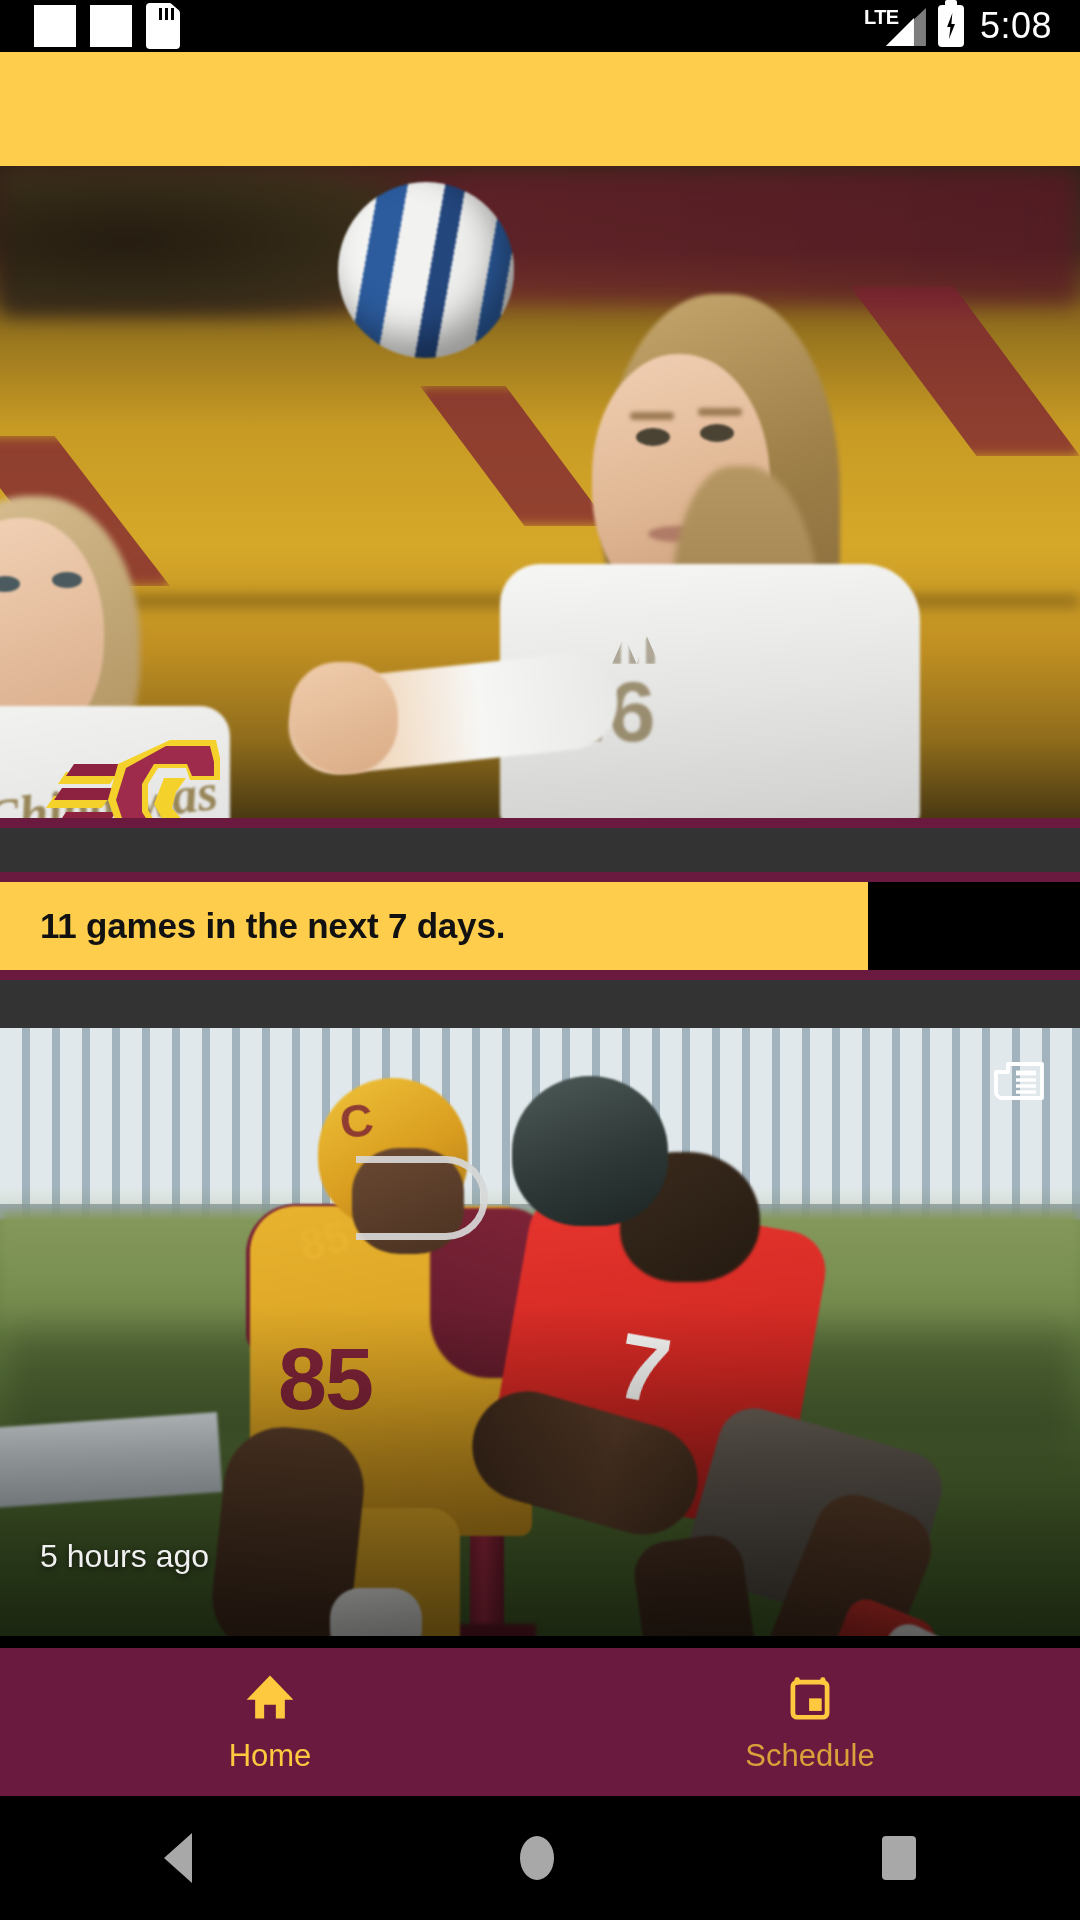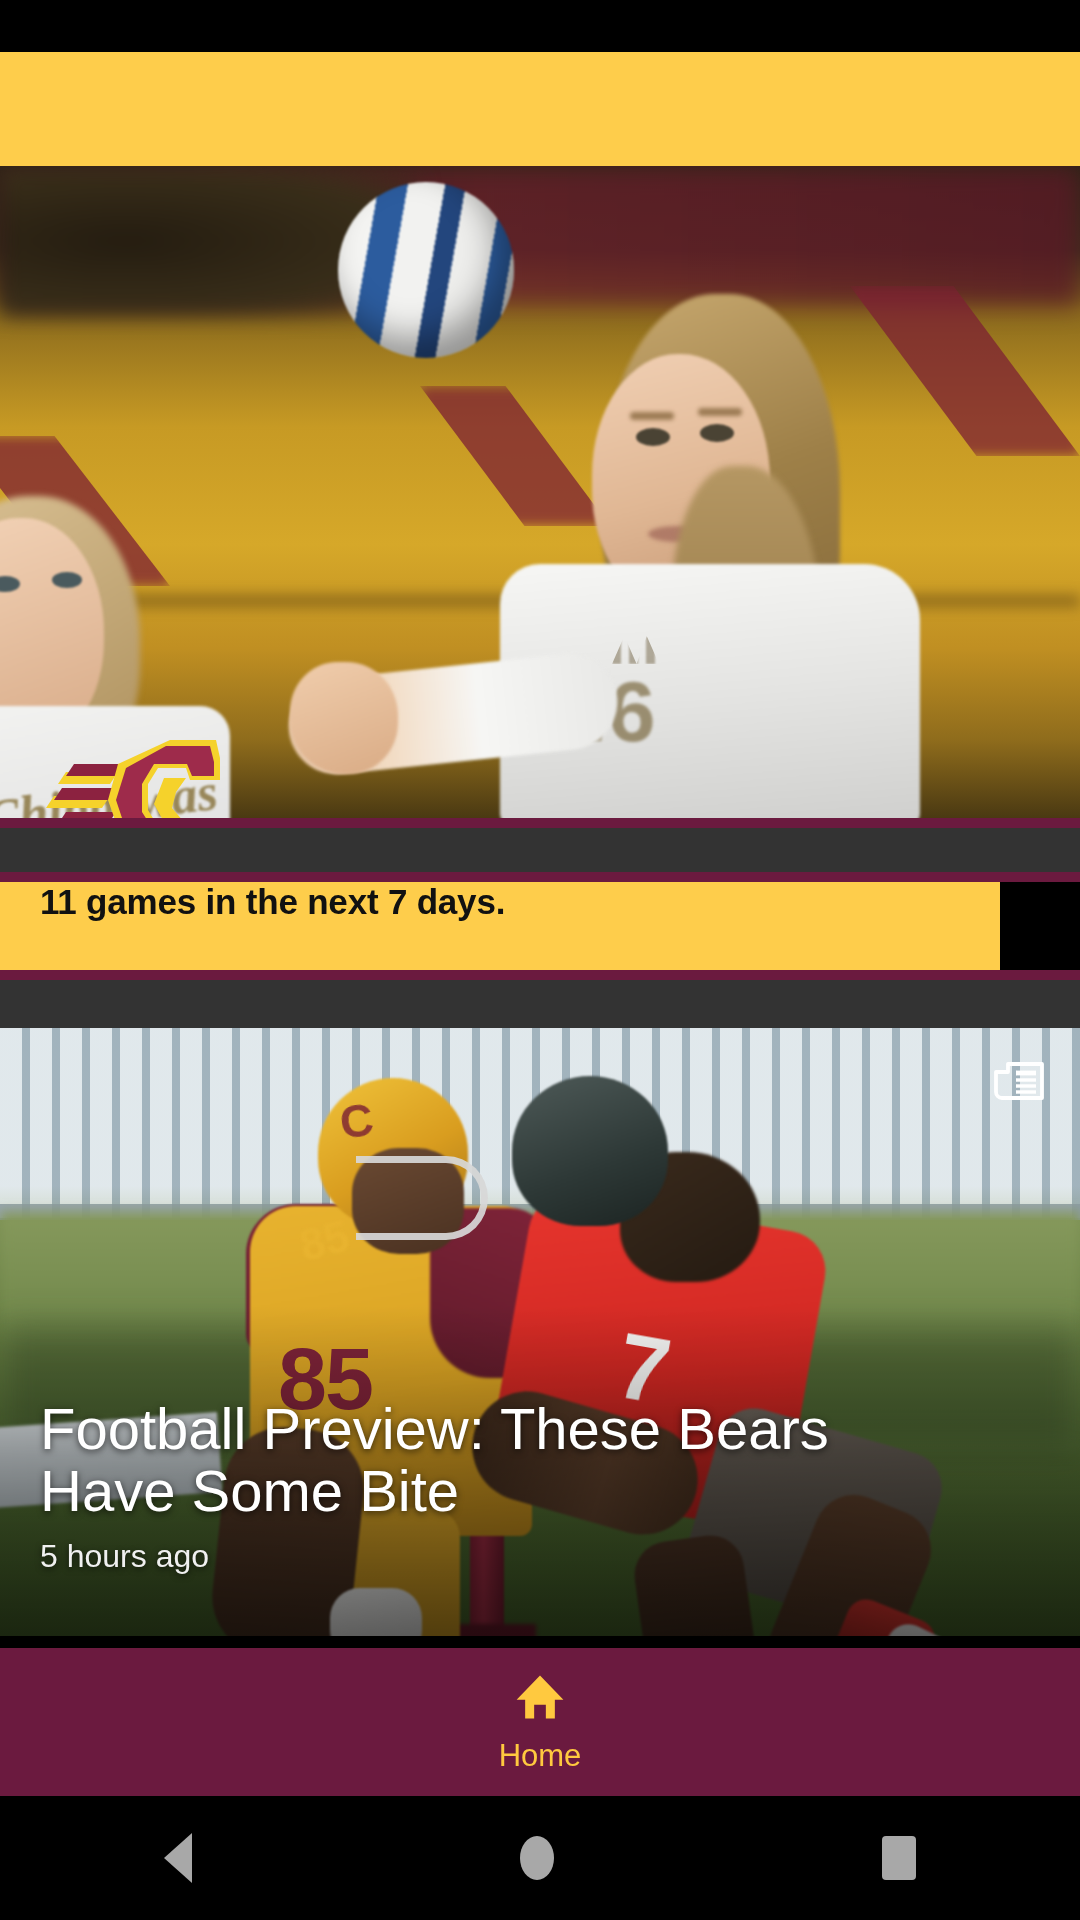--- a/index.html
+++ b/index.html
@@ -226,22 +226,22 @@
     position:absolute; left:44px; top:572px; width:176px; height:126px;
   }
   .logo svg { width:100%; height:100%; }
 
   
   .dv-maroon { position:absolute; left:0; width:1080px; height:10px; background:#6B1A3F; }
   .dv-dark   { position:absolute; left:0; width:1080px; background:#333333; }
 
   
   .games {
-    position:absolute; left:0; top:882px; width:1000px; height:88px;
-    background:#FECD4B; display:flex; 
+    position:absolute; left:0; top:882px; width:868px; height:88px;
+    background:#FECD4B; display:flex; align-items:center;
   }
   .games-text {
     padding-left:40px; font-size:35px; font-weight:bold;
     color:#111; letter-spacing:-0.2px;
   }
 
   
   .card {
     position:absolute; left:0; top:1028px; width:1080px; height:608px;
     overflow:hidden; background:#48562f;
@@ -467,20 +467,45 @@
     border-right:28px solid #a8a8a8;
   }
   .an-home { width:34px; height:44px; border-radius:50%; background:#a8a8a8; }
   .an-recents { width:34px; height:44px; border-radius:4px; background:#a8a8a8; }
 </style>
 </head>
 <body>
 
 <div id="screen">
 
+  <div class="statusbar">
+    <div class="sb-left">
+      <span class="sb-sq"></span>
+      <span class="sb-sq"></span>
+      <span class="sb-sd">
+        <span class="body"></span>
+          <span class="pins"></span>
+      </span>
+    </div>
+    <div class="sb-right">
+      <span class="lte-wrap">
+        <span class="lte-txt">LTE</span>
+        <span class="sig">
+            <span class="full"></span>
+            <span class="on"></span>
+          </span>
+      </span>
+      <span class="batt">
+        <span class="cap"></span>
+          <span class="shell"></span>
+          <span class="bolt"></span>
+      </span>
+      <span class="clock">5:08</span>
+    </div>
+  </div>
 
   <div class="topbar">
     <span></span>
   </div>
 
   <div class="hero">
     <div class="gym"></div>
     <div class="maroon-band"></div>
     <div class="banner-dark"></div>
     <div class="chev c1"></div>
@@ -588,34 +613,44 @@
   <div class="news-icon">
     <svg viewBox="0 0 26 23" xmlns="http://www.w3.org/2000/svg" fill="none" stroke="#ffffff" stroke-width="1.9" stroke-linejoin="round">
       <path d="M7 3 H24 V20 H4 a3 3 0 0 1 -3 -3 V7 h6 z" fill="none"></path>
       <line x1="11" y1="7.5" x2="21" y2="7.5" stroke-width="2.4"></line>
       <line x1="11" y1="11" x2="21" y2="11" stroke-width="1.7"></line>
       <line x1="11" y1="14" x2="21" y2="14" stroke-width="1.7"></line>
       <line x1="11" y1="17" x2="21" y2="17" stroke-width="1.7"></line>
     </svg>
   </div>
 
-  <div class="headline">Football Preview: These Bears Have Some Bite</div>
   <div class="timestamp">5 hours ago</div>
 
   <div class="bottomnav">
 
     <div class="navitem active">
       <span class="navicon">
         <svg viewBox="0 0 24 24" xmlns="http://www.w3.org/2000/svg">
           <path d="M12 2.4 L22.4 13.2 H18.6 V21.6 H14.6 V15.4 H9.4 V21.6 H5.4 V13.2 H1.6 Z" fill="#FFC93F"></path>
         </svg>
       </span>
       <span class="navlabel">Home</span>
     </div>
 
+    <div class="navitem">
+      <span class="navicon">
+        <svg viewBox="0 0 24 24" xmlns="http://www.w3.org/2000/svg">
+          <rect x="5.2" y="3.2" width="2.2" height="3.4" rx="0.9" fill="#FFC93F"></rect>
+          <rect x="16.6" y="3.2" width="2.2" height="3.4" rx="0.9" fill="#FFC93F"></rect>
+          <rect x="4.4" y="5.4" width="15.2" height="15.6" rx="1.9" fill="none" stroke="#FFC93F" stroke-width="2.1"></rect>
+          <rect x="11.6" y="12.6" width="5.6" height="5.6" fill="#FFC93F"></rect>
+        </svg>
+      </span>
+      <span class="navlabel">Schedule</span>
+    </div>
 
 
 
   </div>
 
   <div class="androidnav">
     <span class="an-back"></span>
     <span class="an-home"></span>
     <span class="an-recents"></span>
   </div>

